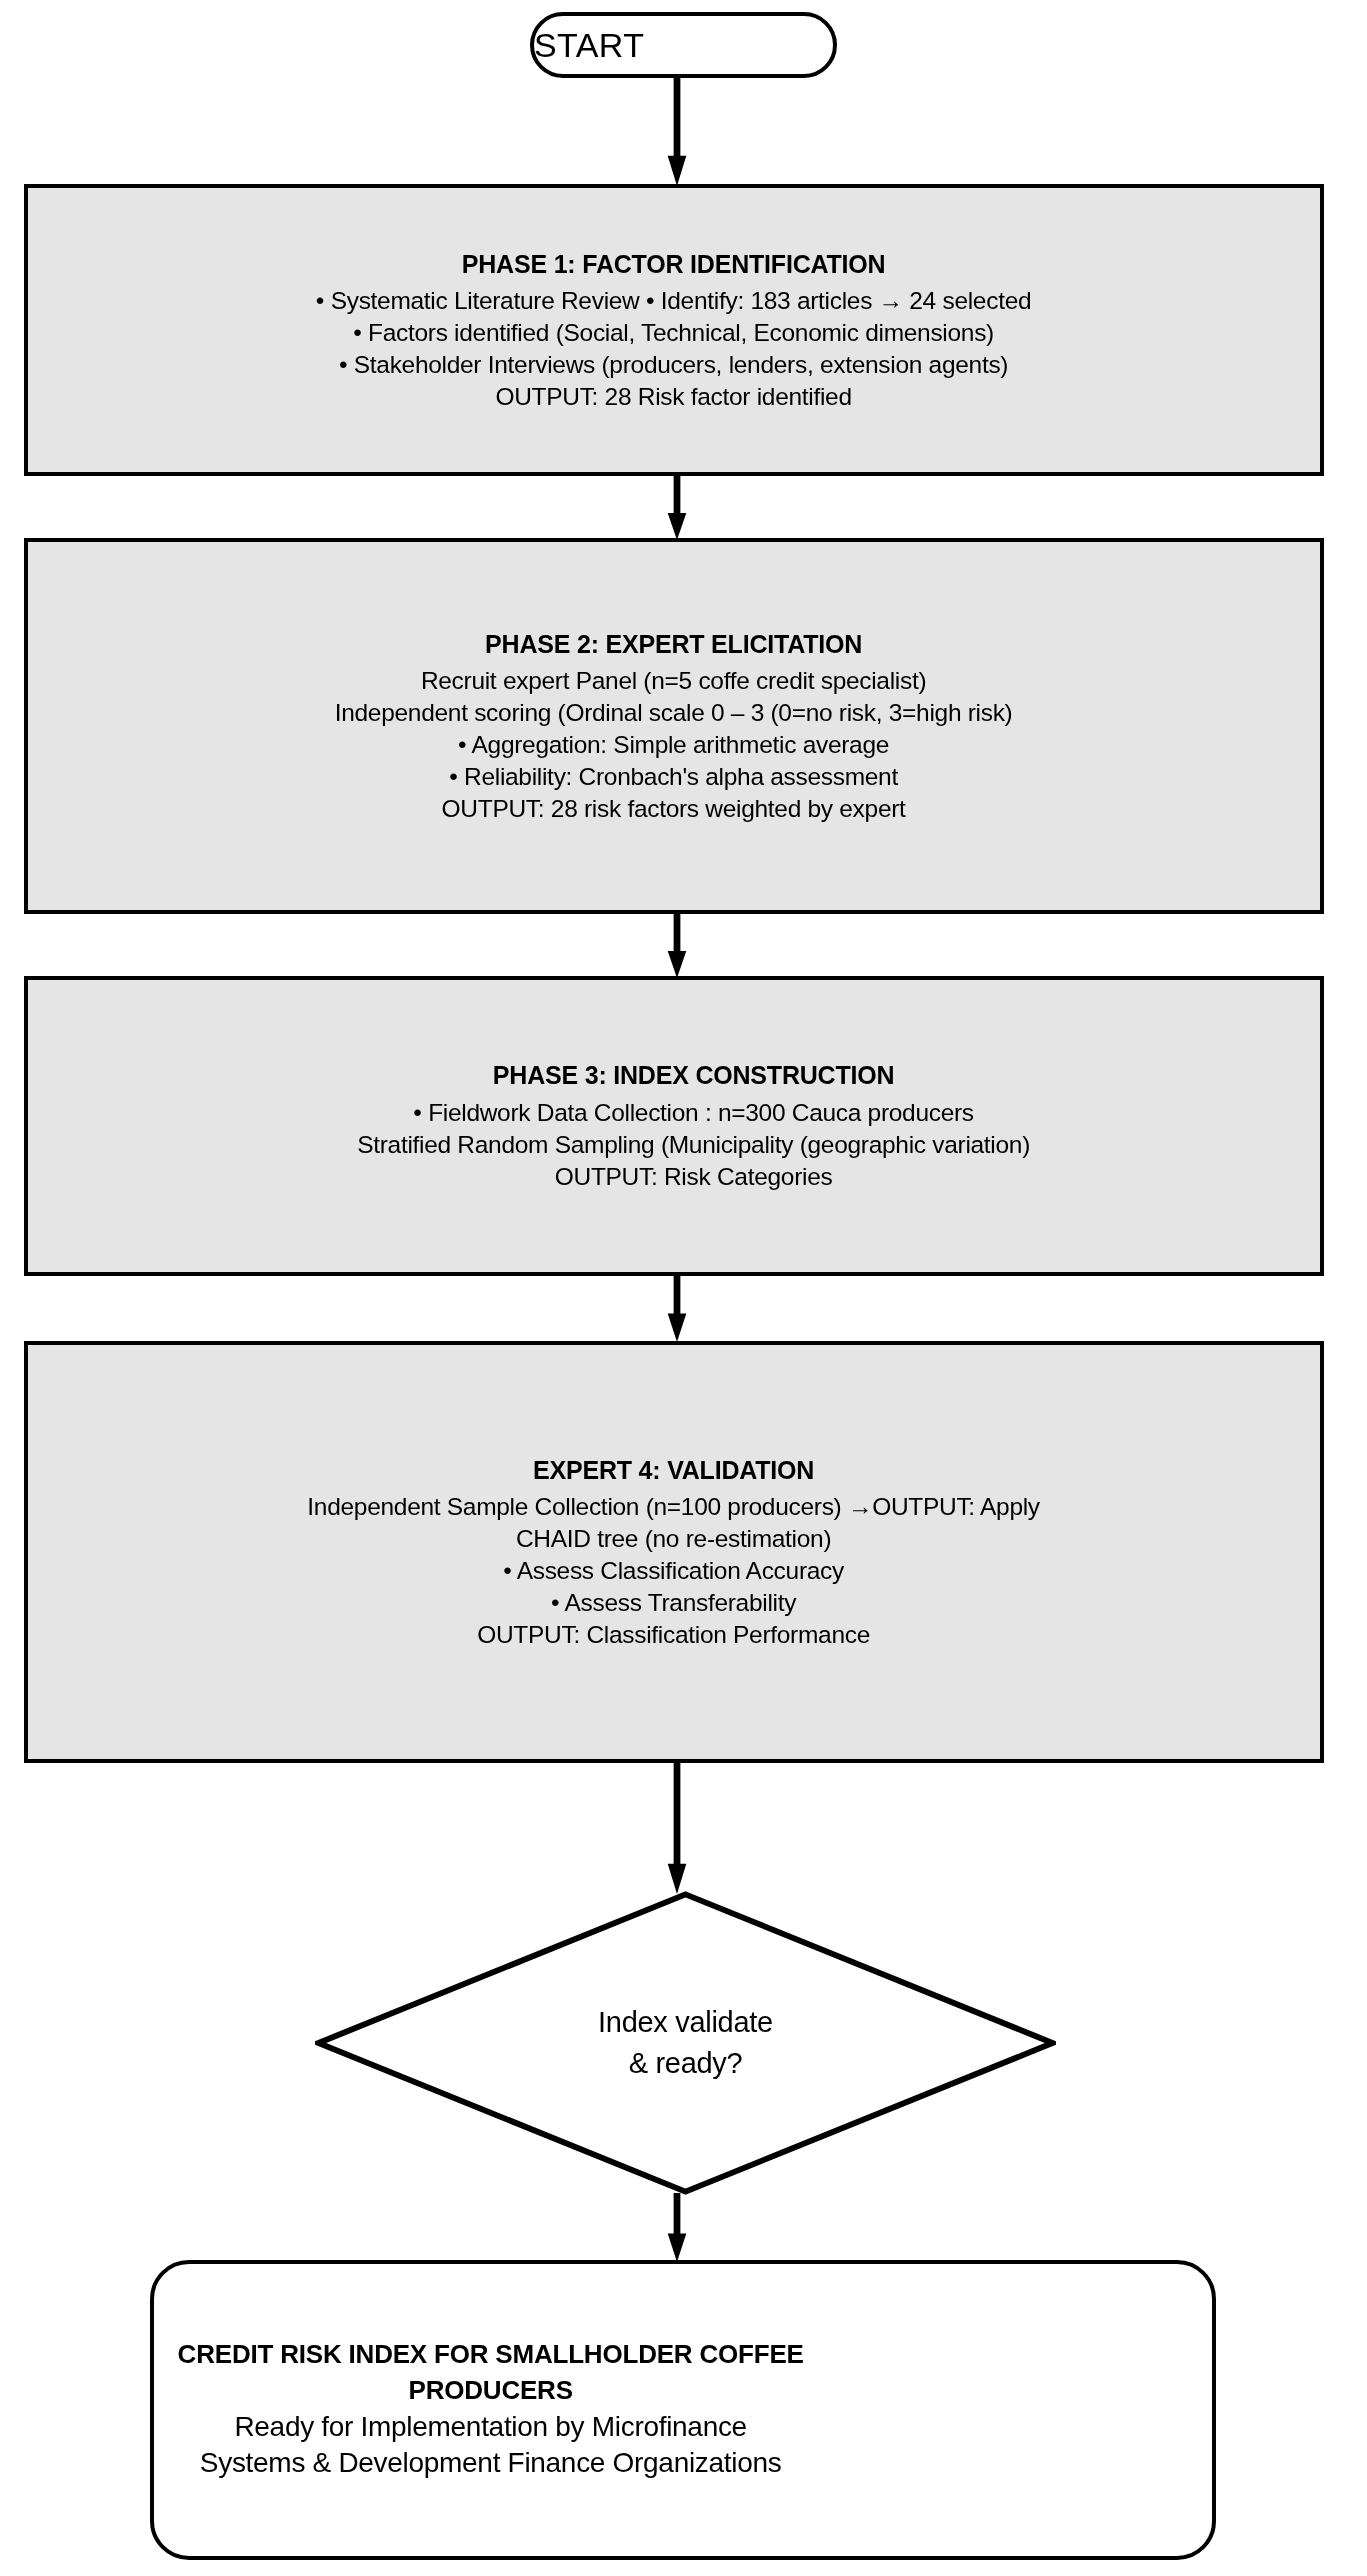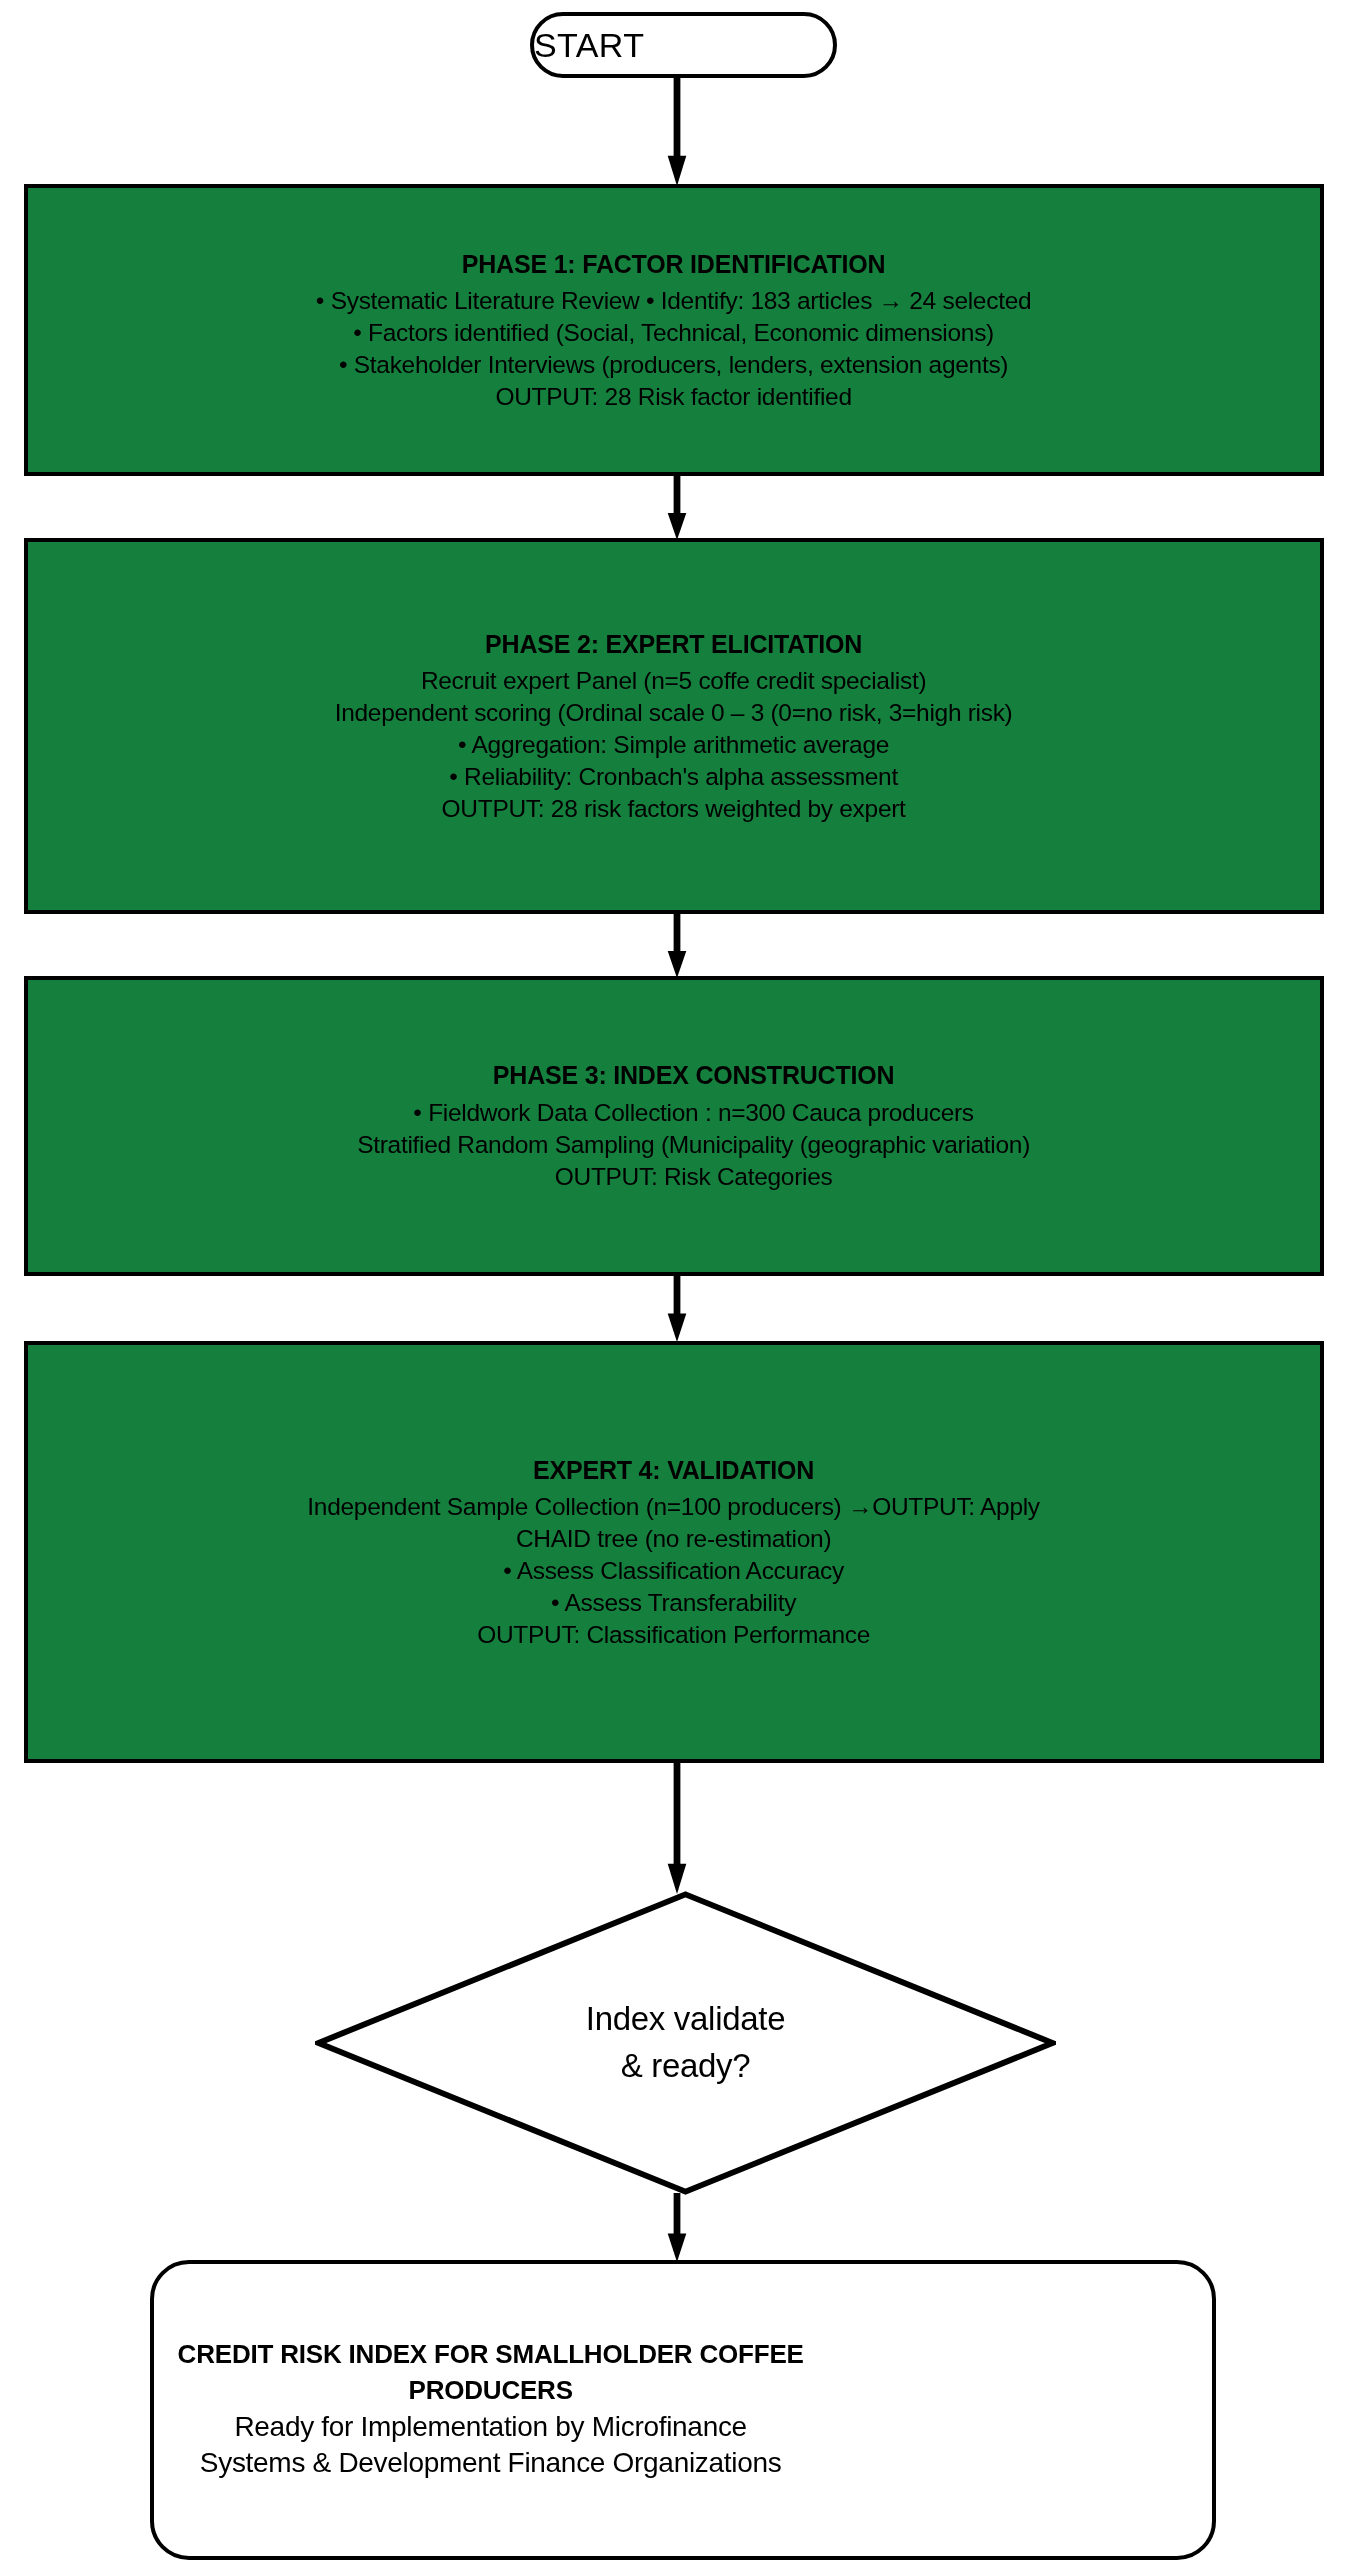--- a/index.html
+++ b/index.html
@@ -76,21 +76,21 @@
   }
   #end-node .node-line {
     font-size: 28px;
   }
 
   
   .process {
     position: absolute;
     box-sizing: border-box;
     border: 4.2px solid #000;
-    background: #15803d;
+    background: #e5e5e5;
     display: flex;
     align-items: center;
     justify-content: center;
     left: 23.6px;
     width: 1300px;
   }
   #phase-1-box { top: 184px;  height: 292px; }
   #phase-2-box { top: 538px;  height: 376px; }
   #phase-3-box { top: 976px; height: 300px; padding-left: 40px; }
   #phase-4-box { top: 1341px; height: 422px; }
@@ -111,21 +111,21 @@
   }
   #decision-node .node-text {
     position: absolute;
     inset: 0;
     display: flex;
     flex-direction: column;
     align-items: center;
     justify-content: center;
   }
   #decision-node .node-line {
-    font-size: 33px;
+    font-size: 29px;
     line-height: 1.42;
     text-align: center;
   }
 
   
   .arrow {
     position: absolute;
     left: 666px;
     width: 22px;
   }

